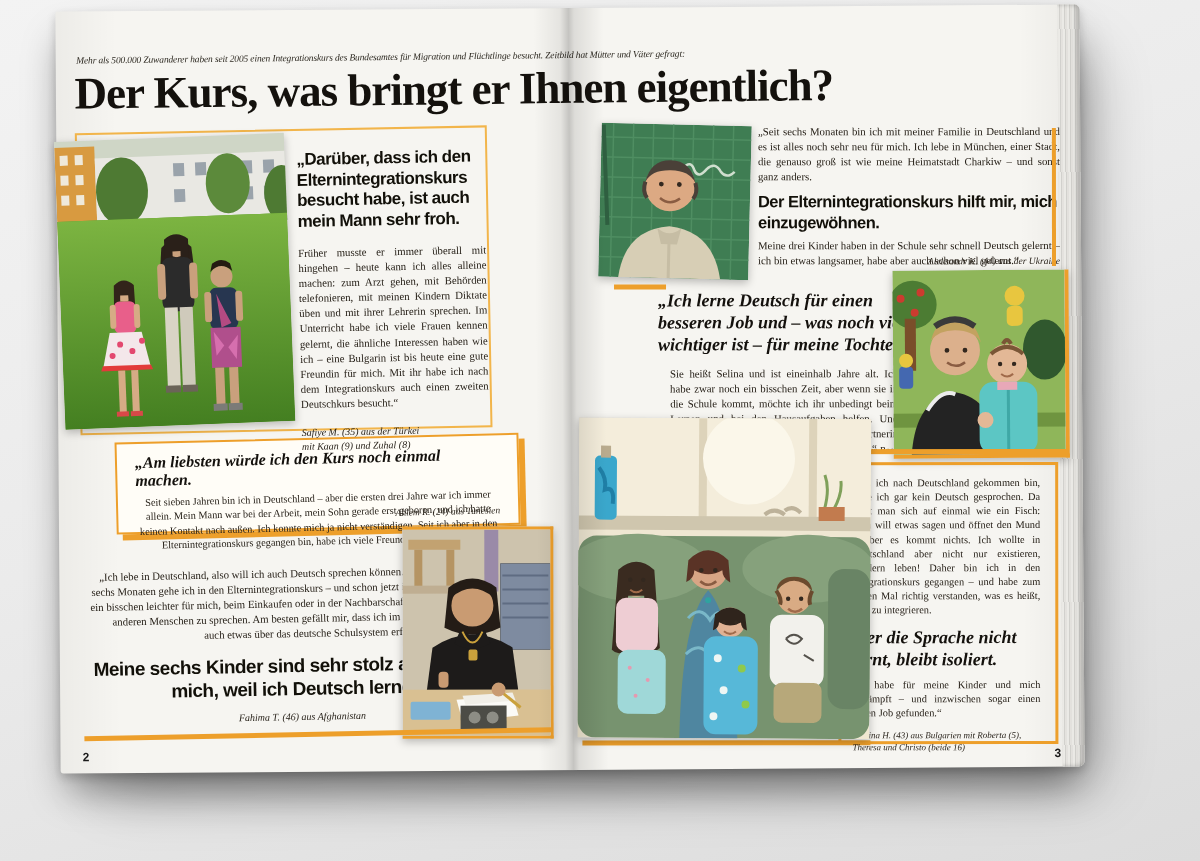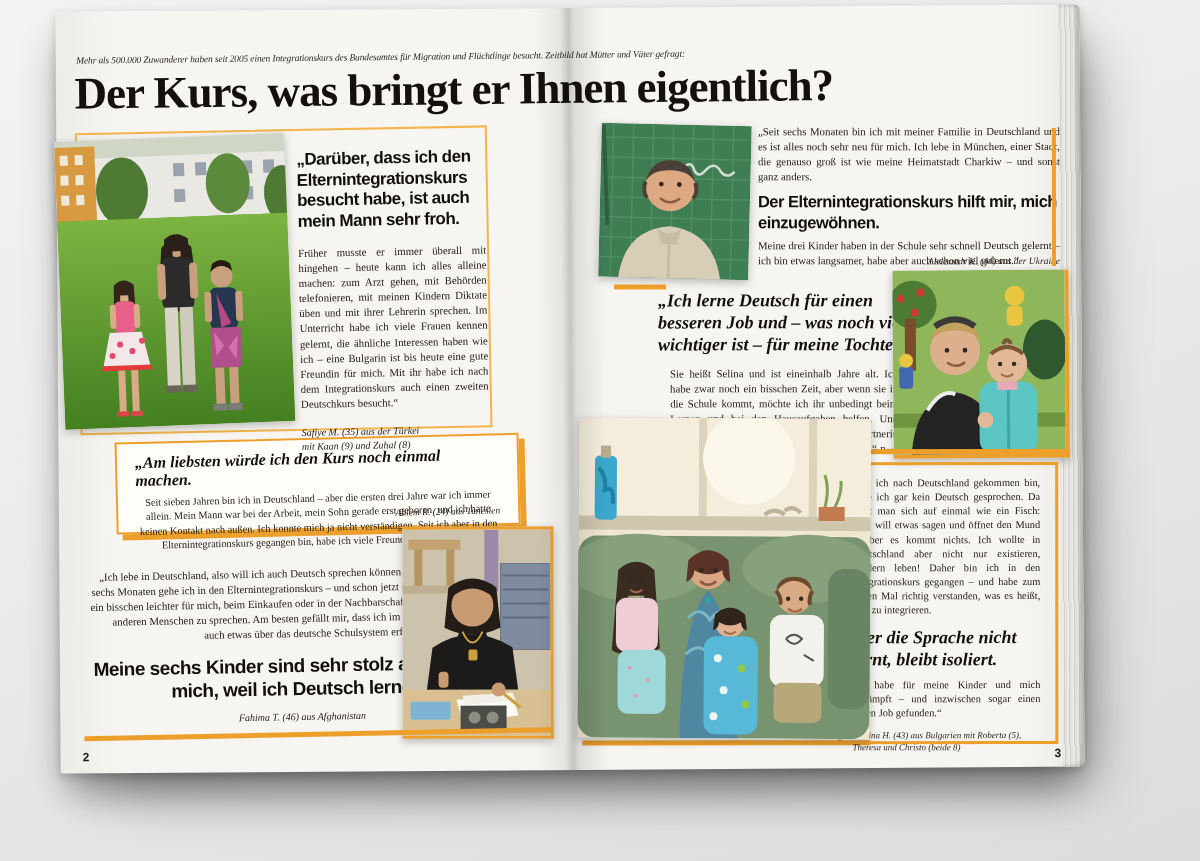--- a/index.html
+++ b/index.html
@@ -254,21 +254,21 @@
         </svg>
       </div>
       <div class="rule" style="left:582px;top:443px;width:428px;height:5px;"></div>
 
       <div class="story6-box" style="left:780px;top:456px;width:214px;height:276px;"></div>
       <div style="position:absolute;left:794px;top:470px;width:188px;z-index:3;">
         <div class="serif-body" style="font-size:10.4px;line-height:1.36;">„Als ich nach Deutschland gekommen bin, habe ich gar kein Deutsch gesprochen. Da fühlt man sich auf einmal wie ein Fisch: Man will etwas sagen und öffnet den Mund – aber es kommt nichts. Ich wollte in Deutschland aber nicht nur existieren, sondern leben! Daher bin ich in den Integrationskurs gegangen – und habe zum ersten Mal richtig verstanden, was es heißt, sich zu integrieren.</div>
         <div class="serif-head" style="font-size:18px;line-height:1.18;margin:10px 0 8px 0;">Wer die Sprache nicht lernt, bleibt isoliert.</div>
         <div class="serif-body" style="font-size:10.4px;line-height:1.36;">Ich habe für meine Kinder und mich gekämpft – und inzwischen sogar einen tollen Job gefunden.“</div>
         <div class="attrib" style="margin-top:9px;font-size:9px;">Evelina H. (43) aus Bulgarien mit Roberta (5),</div>
-        <div class="attrib" style="font-size:9px;">Theresa und Christo (beide 8)</div>
+        <div class="attrib" style="font-size:9px;">Theresa und Christo (beide 16)</div>
       </div>
       <div class="photo" style="left:520px;top:412px;width:292px;height:320px;z-index:5;transform:rotate(0.4deg);">
         <svg viewBox="0 0 292 320" preserveAspectRatio="none">
           <rect width="292" height="320" fill="#efe7d2"></rect>
           <rect x="0" y="0" width="292" height="100" fill="#f4eddb"></rect>
           <rect x="120" y="0" width="8" height="100" fill="#ddd3ba"></rect>
             <rect x="230" y="0" width="8" height="100" fill="#ddd3ba"></rect>
           <circle cx="170" cy="40" r="46" fill="#fbf7ea"></circle>
           <rect x="0" y="98" width="292" height="14" fill="#cfc6ae"></rect>
           <rect x="16" y="38" width="22" height="64" rx="5" fill="#3aa7cc"></rect>

